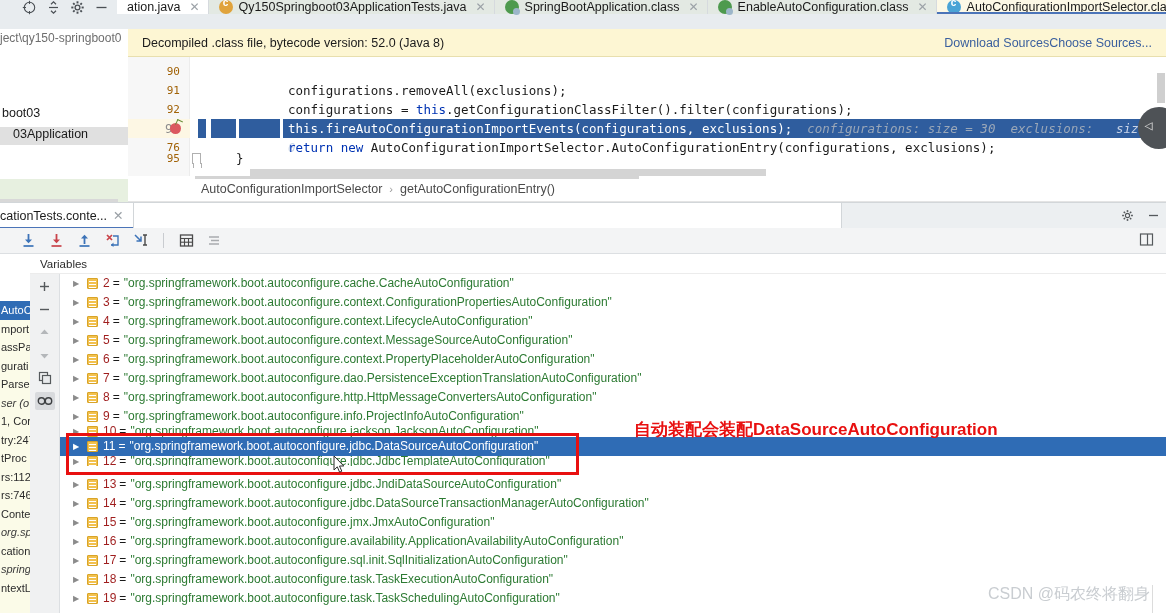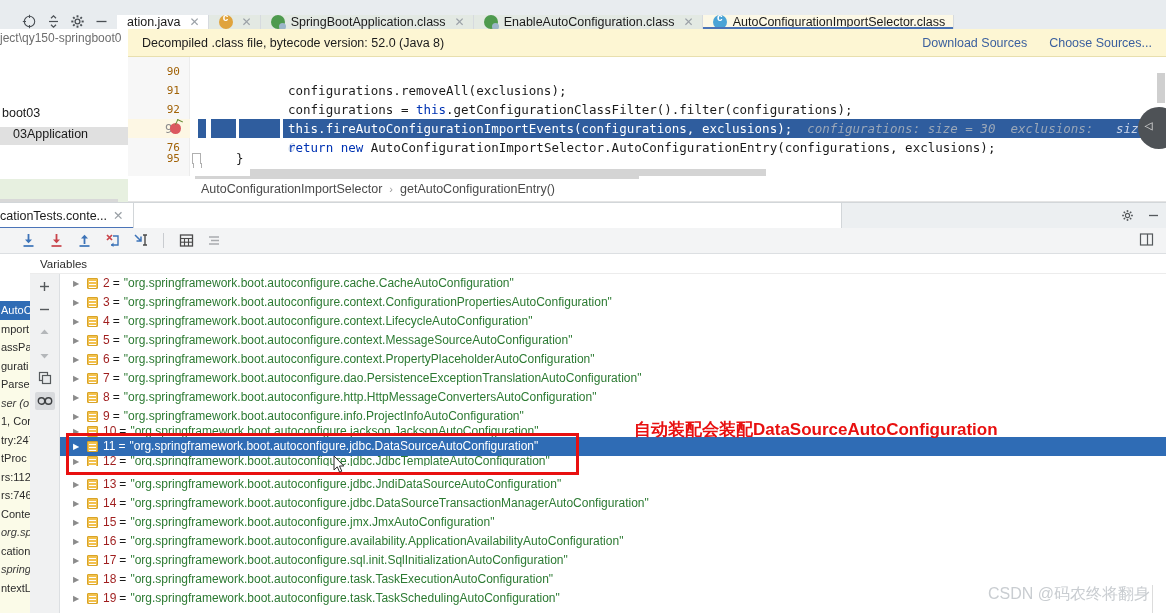--- a/index.html
+++ b/index.html
@@ -10,21 +10,21 @@
     font-size: 12px;
     background: #ffffff;
     overflow: hidden;
     position: relative;
   }
 
   
   #tabbar {
     position:absolute; left:0; top:0; width:1166px; height:29px;
     background:#e8ecef;
-    display:flex; align-items:flex-end;
+    display:flex; align-items:flex-start;
   }
   .tb-icons {
     display:flex; align-items:center; gap:9px;
     padding-left:22px; padding-right:8px;
     background:#e8ecef;
   }
   .tb-ic { width:15px; height:15px; position:relative; color:#4a4f54; }
   .tb-ic svg { display:block; }
 
   .tab {
@@ -55,21 +55,21 @@
       text-align:center; font-size:10px; color:#fff; font-weight:bold;}
 
   
   #decompiled {
     position:absolute; left:128px; top:29px; width:1038px; height:28px;
     background:#fdf6d3; border-bottom:1px solid #e8dfae;
     display:flex; align-items:center; padding:0 14px;
     font-size:12.5px; color:#1b1b1b;
   }
   #decompiled .spacer { flex:1; }
-  #decompiled .link { color:#3a5f9e; margin-left:22px; cursor:pointer; }
+  #decompiled .link { color:#3a5f9e; cursor:pointer; }
 
   
   #leftcol {
     position:absolute; left:0; top:29px; width:128px; height:178px;
     background:#ffffff; overflow:hidden;
   }
   #leftcol .pathline { position:absolute; left:0; top:2px; font-size:12px; color:#6e6e6e;
      white-space:nowrap; }
   #leftcol .n1 { position:absolute; left:2px; top:77px; font-size:12.5px; color:#1a1a1a; white-space:nowrap;}
   #leftcol .n2 { position:absolute; left:0; top:98px; width:128px; height:18px;
@@ -276,20 +276,21 @@
     </span>
   </div>
 
   <div class="tab plain">
     <span>ation.java</span>
     <span class="tclose">✕</span>
   </div>
 
   <div class="tab inactive">
     <span class="tico orange"></span>
+    <span>Qy150Springboot03ApplicationTests.java</span>
     <span class="tclose">✕</span>
   </div>
 
   <div class="tab inactive">
     <span class="tico green"></span>
     <span>SpringBootApplication.class</span>
     <span class="tclose">✕</span>
   </div>
 
   <div class="tab inactive">

